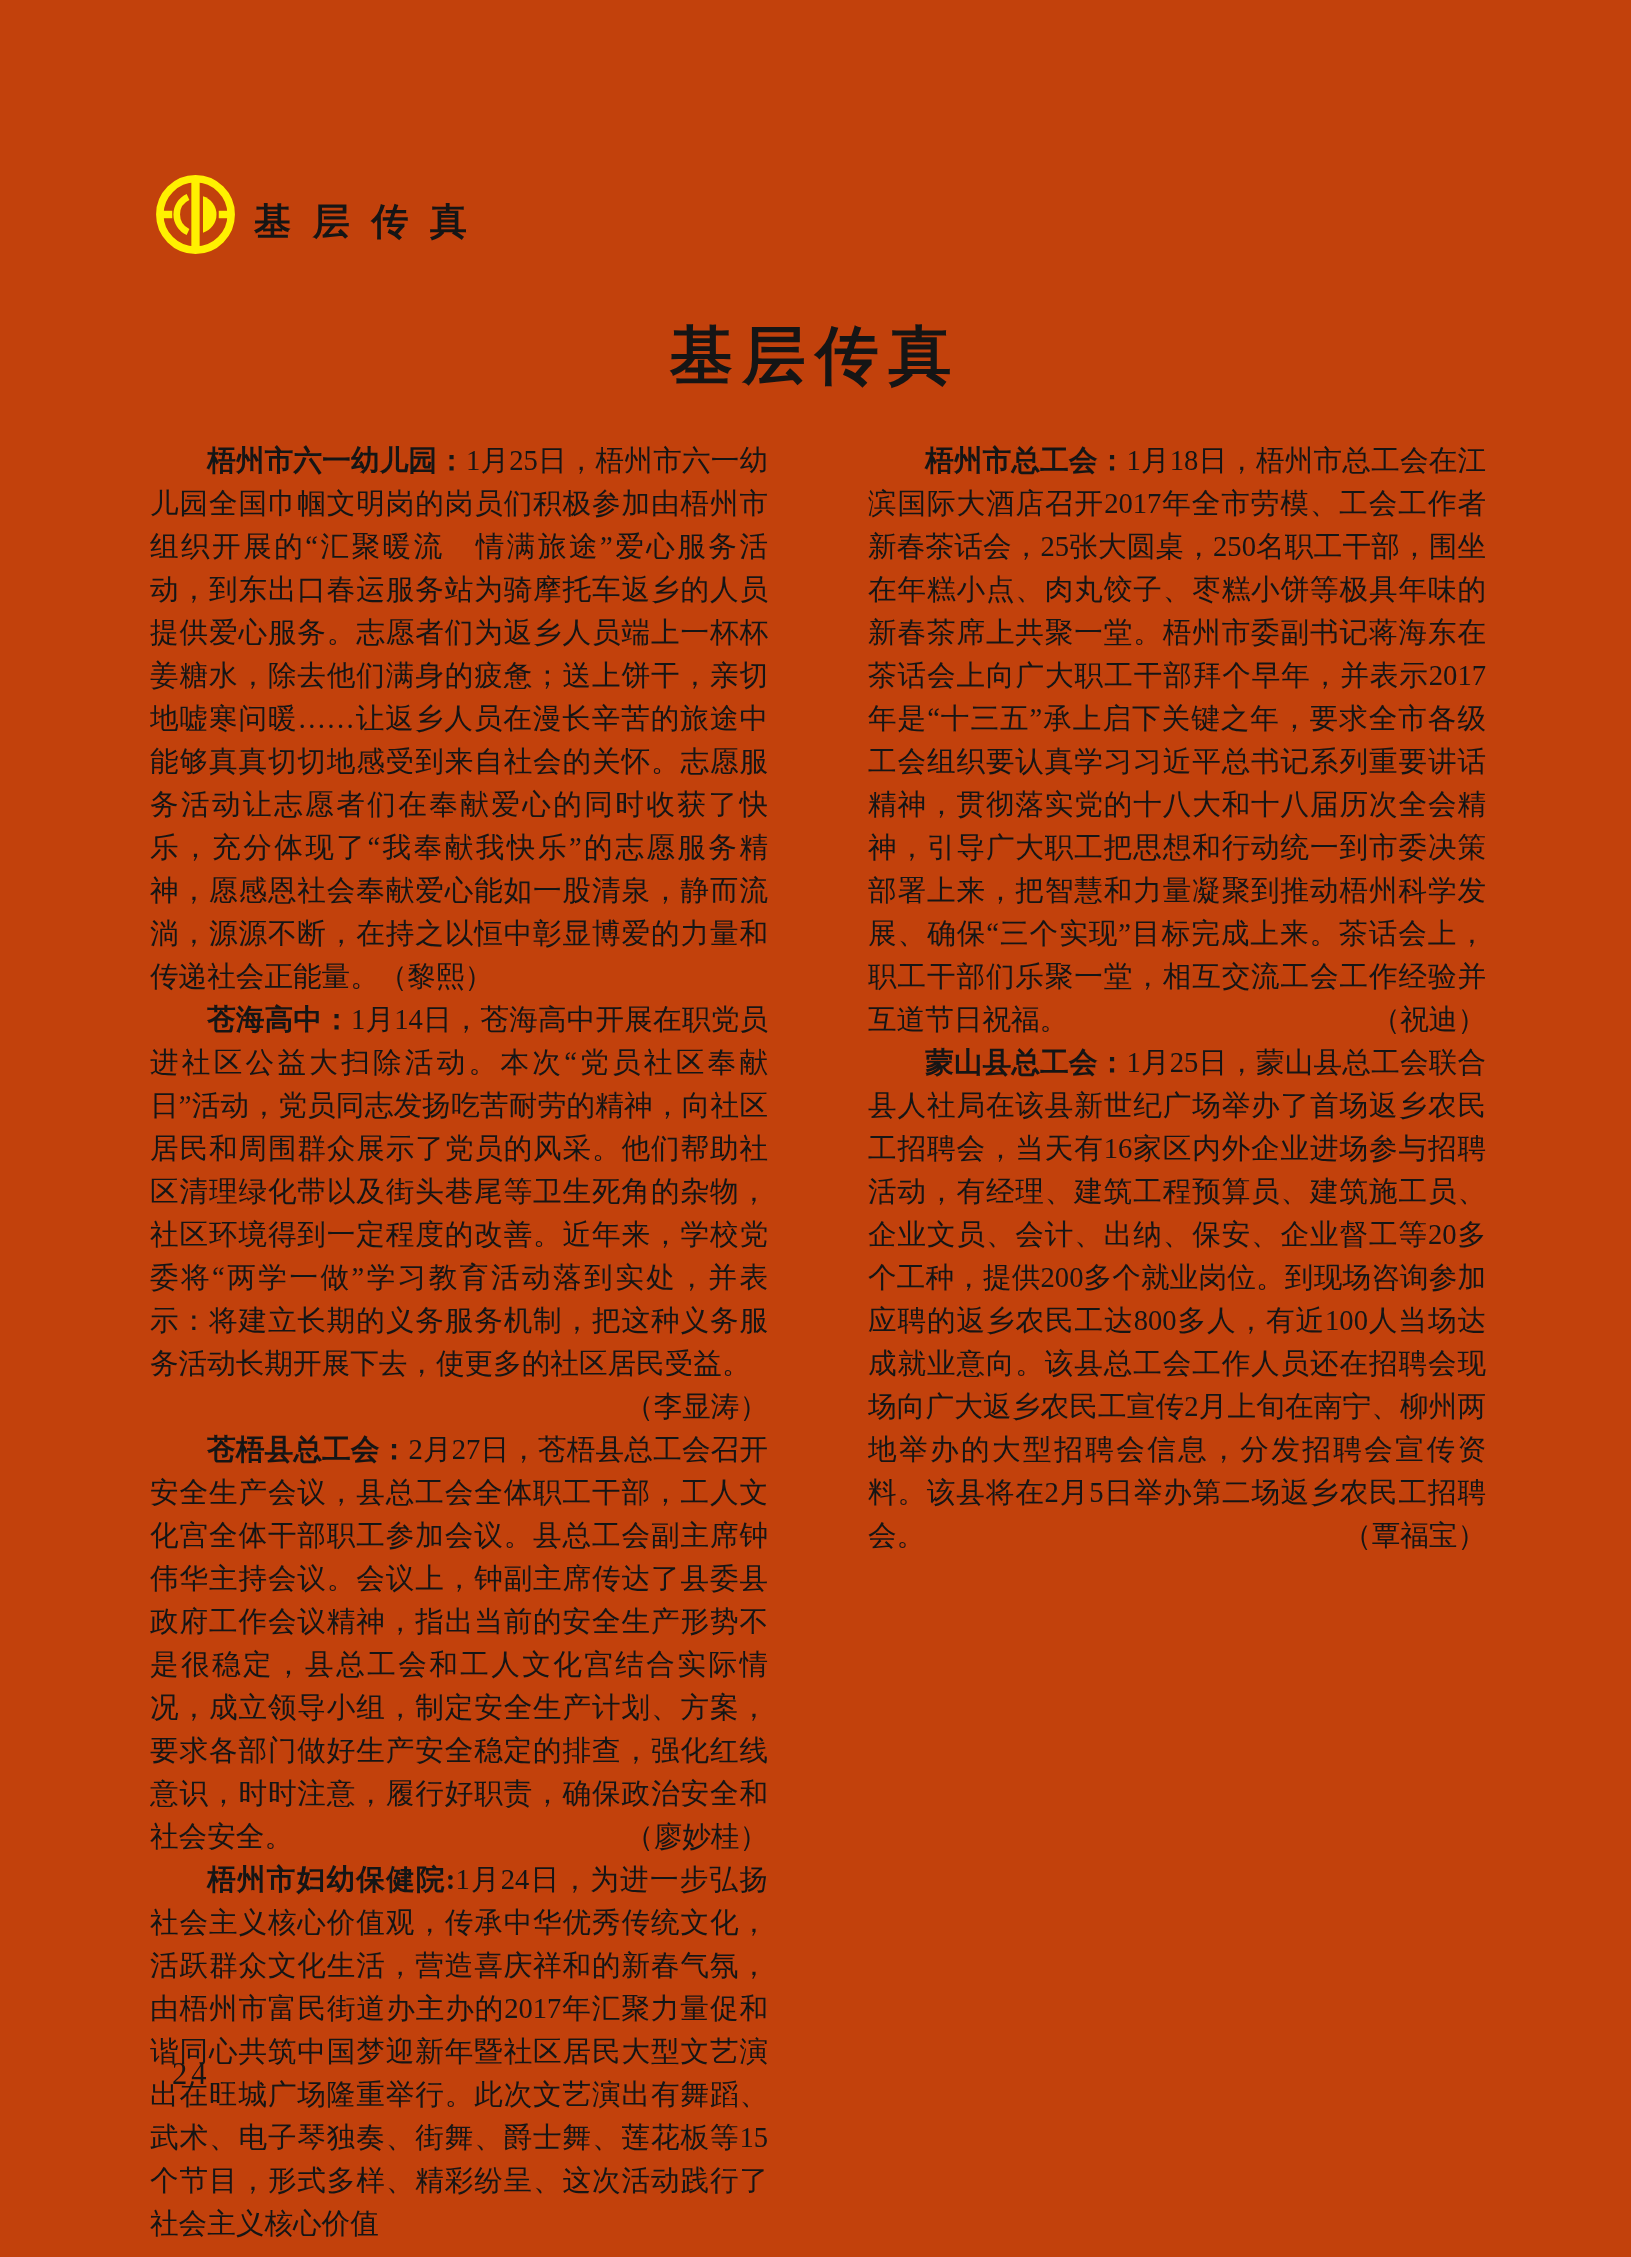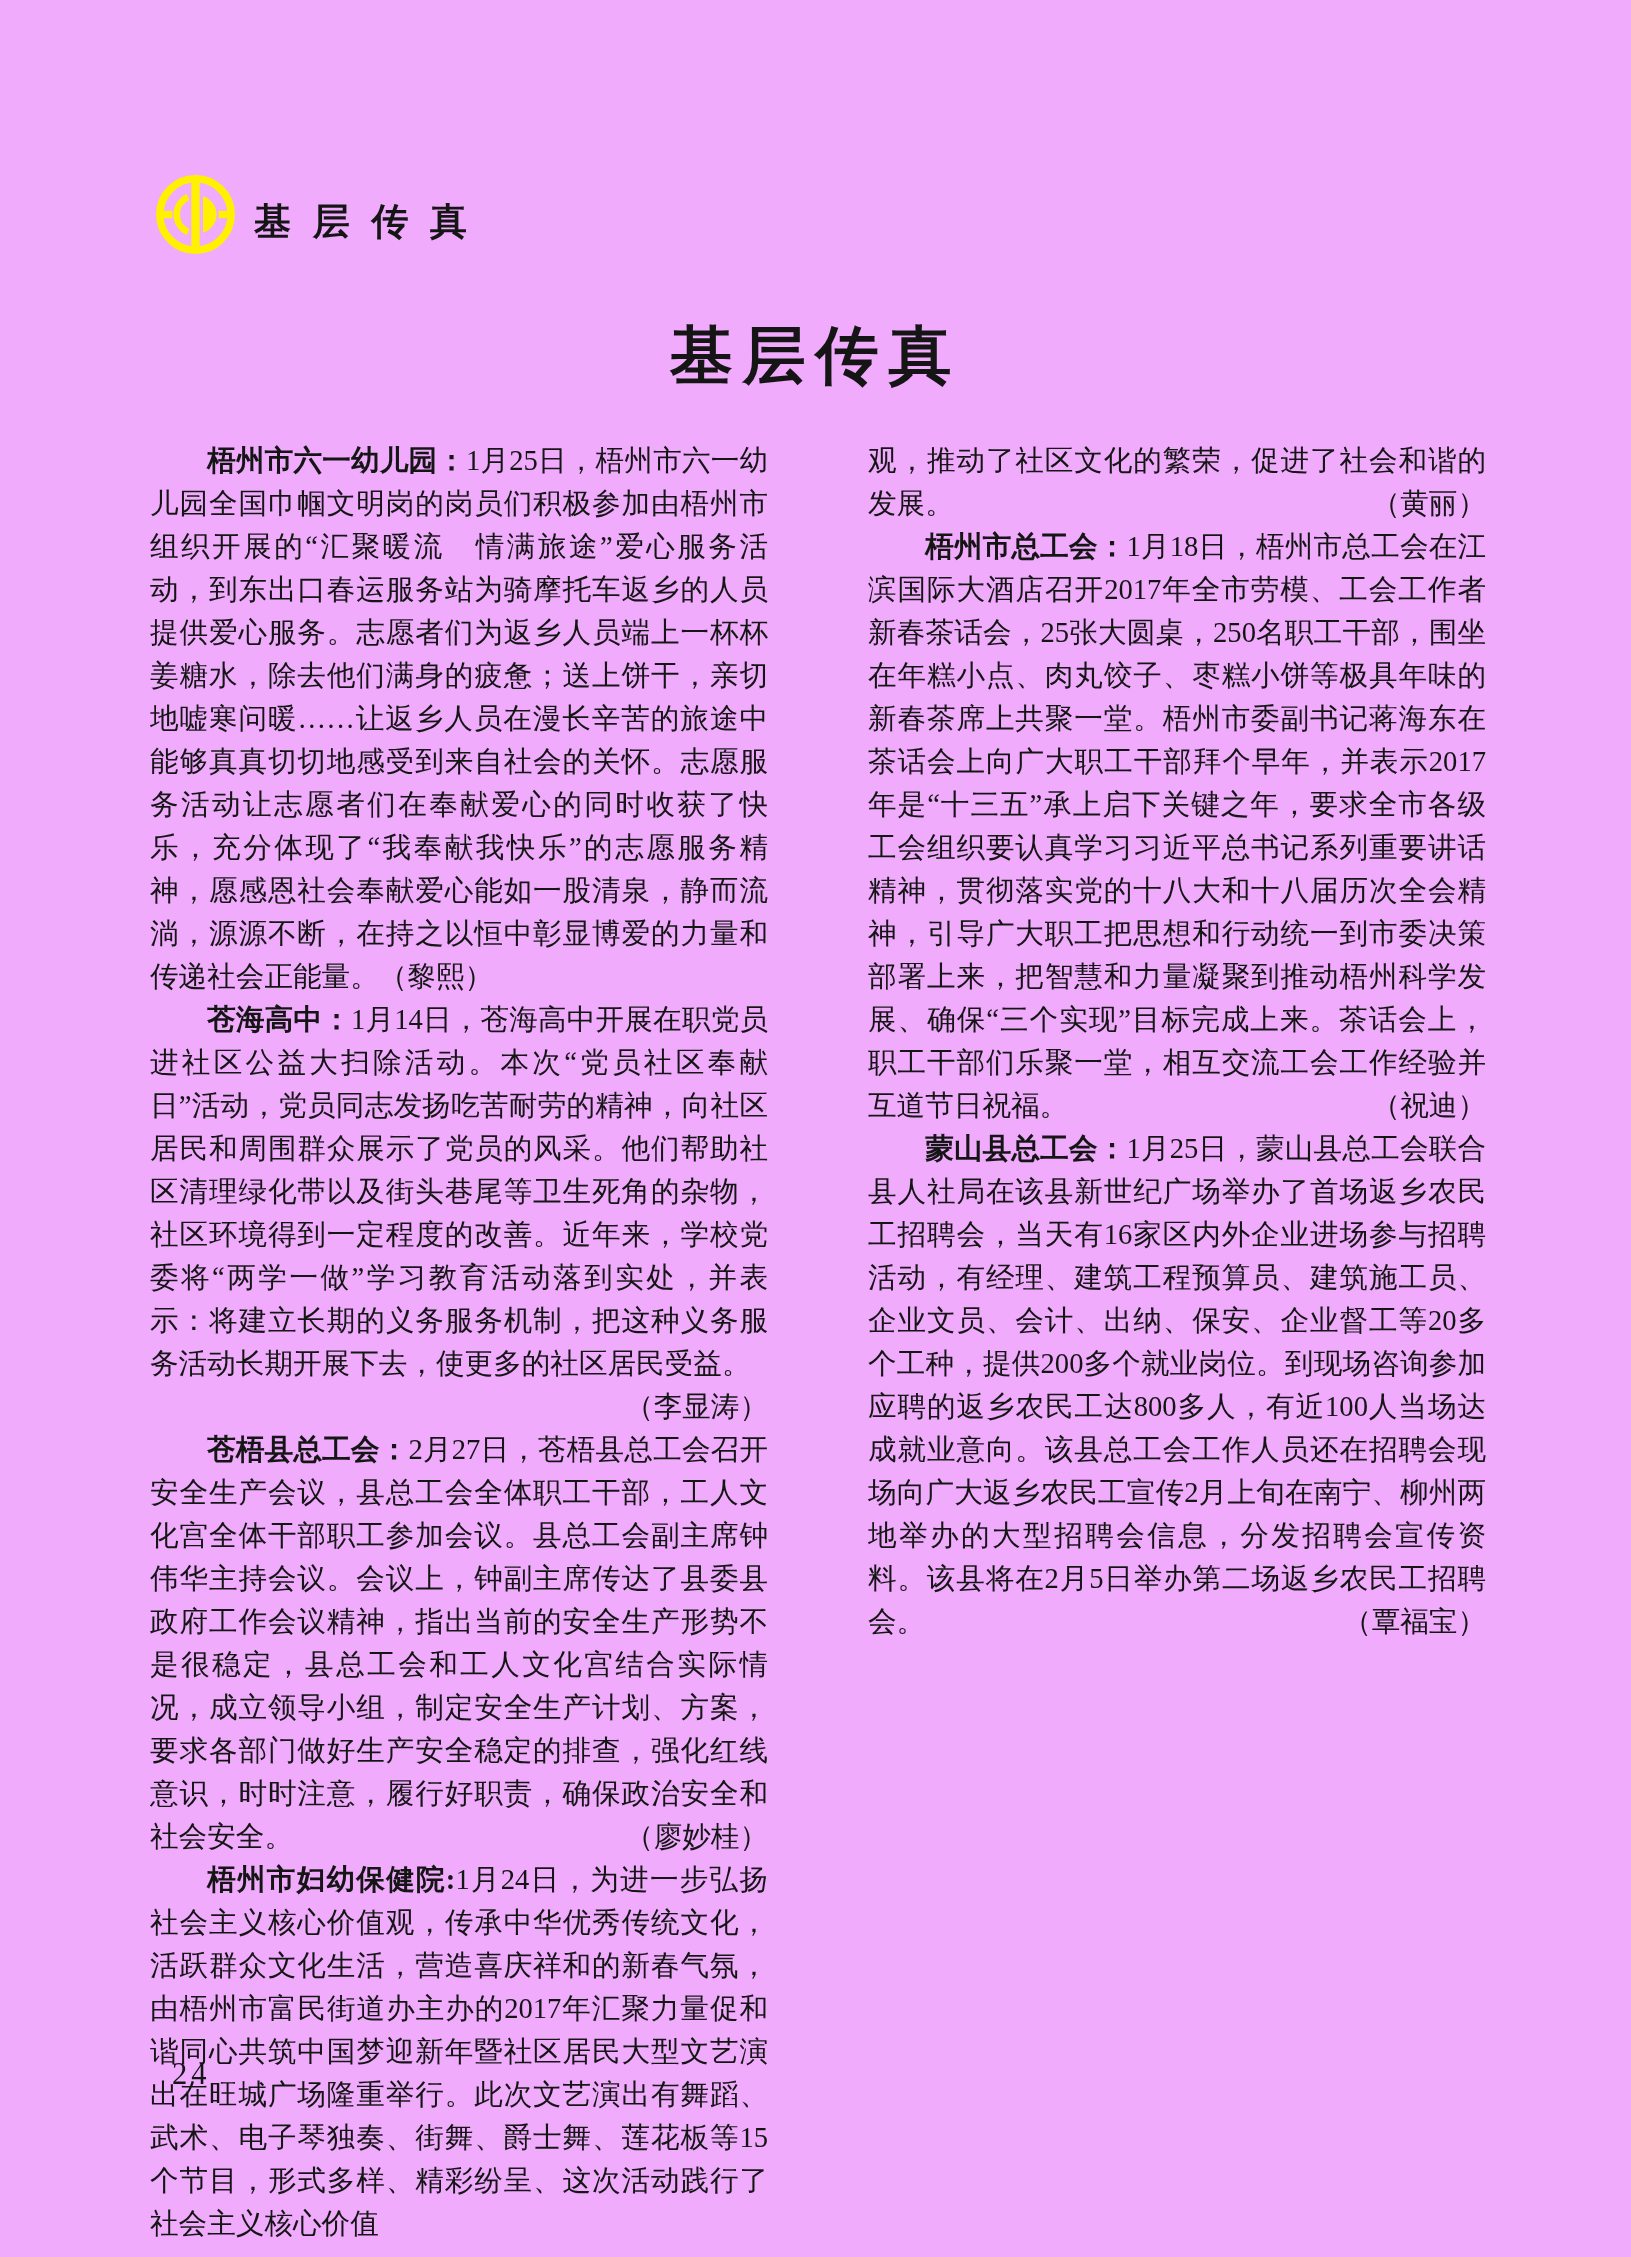--- a/index.html
+++ b/index.html
@@ -1,19 +1,19 @@
 <!DOCTYPE html>
 <html><head>
 <meta charset="utf-8">
 <style>
   html,body{margin:0;padding:0;background:#e8e8e8;}
   .page{
     position:relative;
     width:1631px;height:2258px;
-    background:#f0abfc;
+    background:#c2410c;
     font-family:"Liberation Serif","DejaVu Serif",serif;
     color:#151515;
     overflow:hidden;
   }
   
   .logo{
     position:absolute;left:154px;top:173px;
     width:83px;height:83px;
   }
   .header-title{
@@ -92,21 +92,20 @@
       <p class="para"><span class="head">梧州市六一幼儿园：</span><span>1月25日，梧州市六一幼儿园全国巾帼文明岗的岗员们积极参加由梧州市组织开展的“汇聚暖流　情满旅途”爱心服务活动，到东出口春运服务站为骑摩托车返乡的人员提供爱心服务。志愿者们为返乡人员端上一杯杯姜糖水，除去他们满身的疲惫；送上饼干，亲切地嘘寒问暖……让返乡人员在漫长辛苦的旅途中能够真真切切地感受到来自社会的关怀。志愿服务活动让志愿者们在奉献爱心的同时收获了快乐，充分体现了“我奉献我快乐”的志愿服务精神，愿感恩社会奉献爱心能如一股清泉，静而流淌，源源不断，在持之以恒中彰显博爱的力量和传递社会正能量。</span><span class="sig inline">（黎熙）</span></p>
 
       <p class="para"><span class="head">苍海高中：</span><span>1月14日，苍海高中开展在职党员进社区公益大扫除活动。本次“党员社区奉献日”活动，党员同志发扬吃苦耐劳的精神，向社区居民和周围群众展示了党员的风采。他们帮助社区清理绿化带以及街头巷尾等卫生死角的杂物，社区环境得到一定程度的改善。近年来，学校党委将“两学一做”学习教育活动落到实处，并表示：将建立长期的义务服务机制，把这种义务服务活动长期开展下去，使更多的社区居民受益。</span><span class="sig">（李显涛）</span></p>
 
       <p class="para"><span class="head">苍梧县总工会：</span><span>2月27日，苍梧县总工会召开安全生产会议，县总工会全体职工干部，工人文化宫全体干部职工参加会议。县总工会副主席钟伟华主持会议。会议上，钟副主席传达了县委县政府工作会议精神，指出当前的安全生产形势不是很稳定，县总工会和工人文化宫结合实际情况，成立领导小组，制定安全生产计划、方案，要求各部门做好生产安全稳定的排查，强化红线意识，时时注意，履行好职责，确保政治安全和社会安全。</span><span class="sig">（廖妙桂）</span></p>
 
       <p class="para"><span class="head">梧州市妇幼保健院:</span><span>1月24日，为进一步弘扬社会主义核心价值观，传承中华优秀传统文化，活跃群众文化生活，营造喜庆祥和的新春气氛，由梧州市富民街道办主办的2017年汇聚力量促和谐同心共筑中国梦迎新年暨社区居民大型文艺演出在旺城广场隆重举行。此次文艺演出有舞蹈、武术、电子琴独奏、街舞、爵士舞、莲花板等15个节目，形式多样、精彩纷呈、这次活动践行了社会主义核心价值</span><span class="sig"></span></p>
     </div>
 
     <div class="col">
-      <p class="para no-indent"><span class="head"></span><span>观，推动了社区文化的繁荣，促进了社会和谐的发展。</span><span class="sig">（黄丽）</span></p>
 
       <p class="para"><span class="head">梧州市总工会：</span><span>1月18日，梧州市总工会在江滨国际大酒店召开2017年全市劳模、工会工作者新春茶话会，25张大圆桌，250名职工干部，围坐在年糕小点、肉丸饺子、枣糕小饼等极具年味的新春茶席上共聚一堂。梧州市委副书记蒋海东在茶话会上向广大职工干部拜个早年，并表示2017年是“十三五”承上启下关键之年，要求全市各级工会组织要认真学习习近平总书记系列重要讲话精神，贯彻落实党的十八大和十八届历次全会精神，引导广大职工把思想和行动统一到市委决策部署上来，把智慧和力量凝聚到推动梧州科学发展、确保“三个实现”目标完成上来。茶话会上，职工干部们乐聚一堂，相互交流工会工作经验并互道节日祝福。</span><span class="sig">（祝迪）</span></p>
 
       <p class="para"><span class="head">蒙山县总工会：</span><span>1月25日，蒙山县总工会联合县人社局在该县新世纪广场举办了首场返乡农民工招聘会，当天有16家区内外企业进场参与招聘活动，有经理、建筑工程预算员、建筑施工员、企业文员、会计、出纳、保安、企业督工等20多个工种，提供200多个就业岗位。到现场咨询参加应聘的返乡农民工达800多人，有近100人当场达成就业意向。该县总工会工作人员还在招聘会现场向广大返乡农民工宣传2月上旬在南宁、柳州两地举办的大型招聘会信息，分发招聘会宣传资料。该县将在2月5日举办第二场返乡农民工招聘会。</span><span class="sig">（覃福宝）</span></p>
 
     </div>
 
   </div>
 
   <div class="page-number">24</div>

